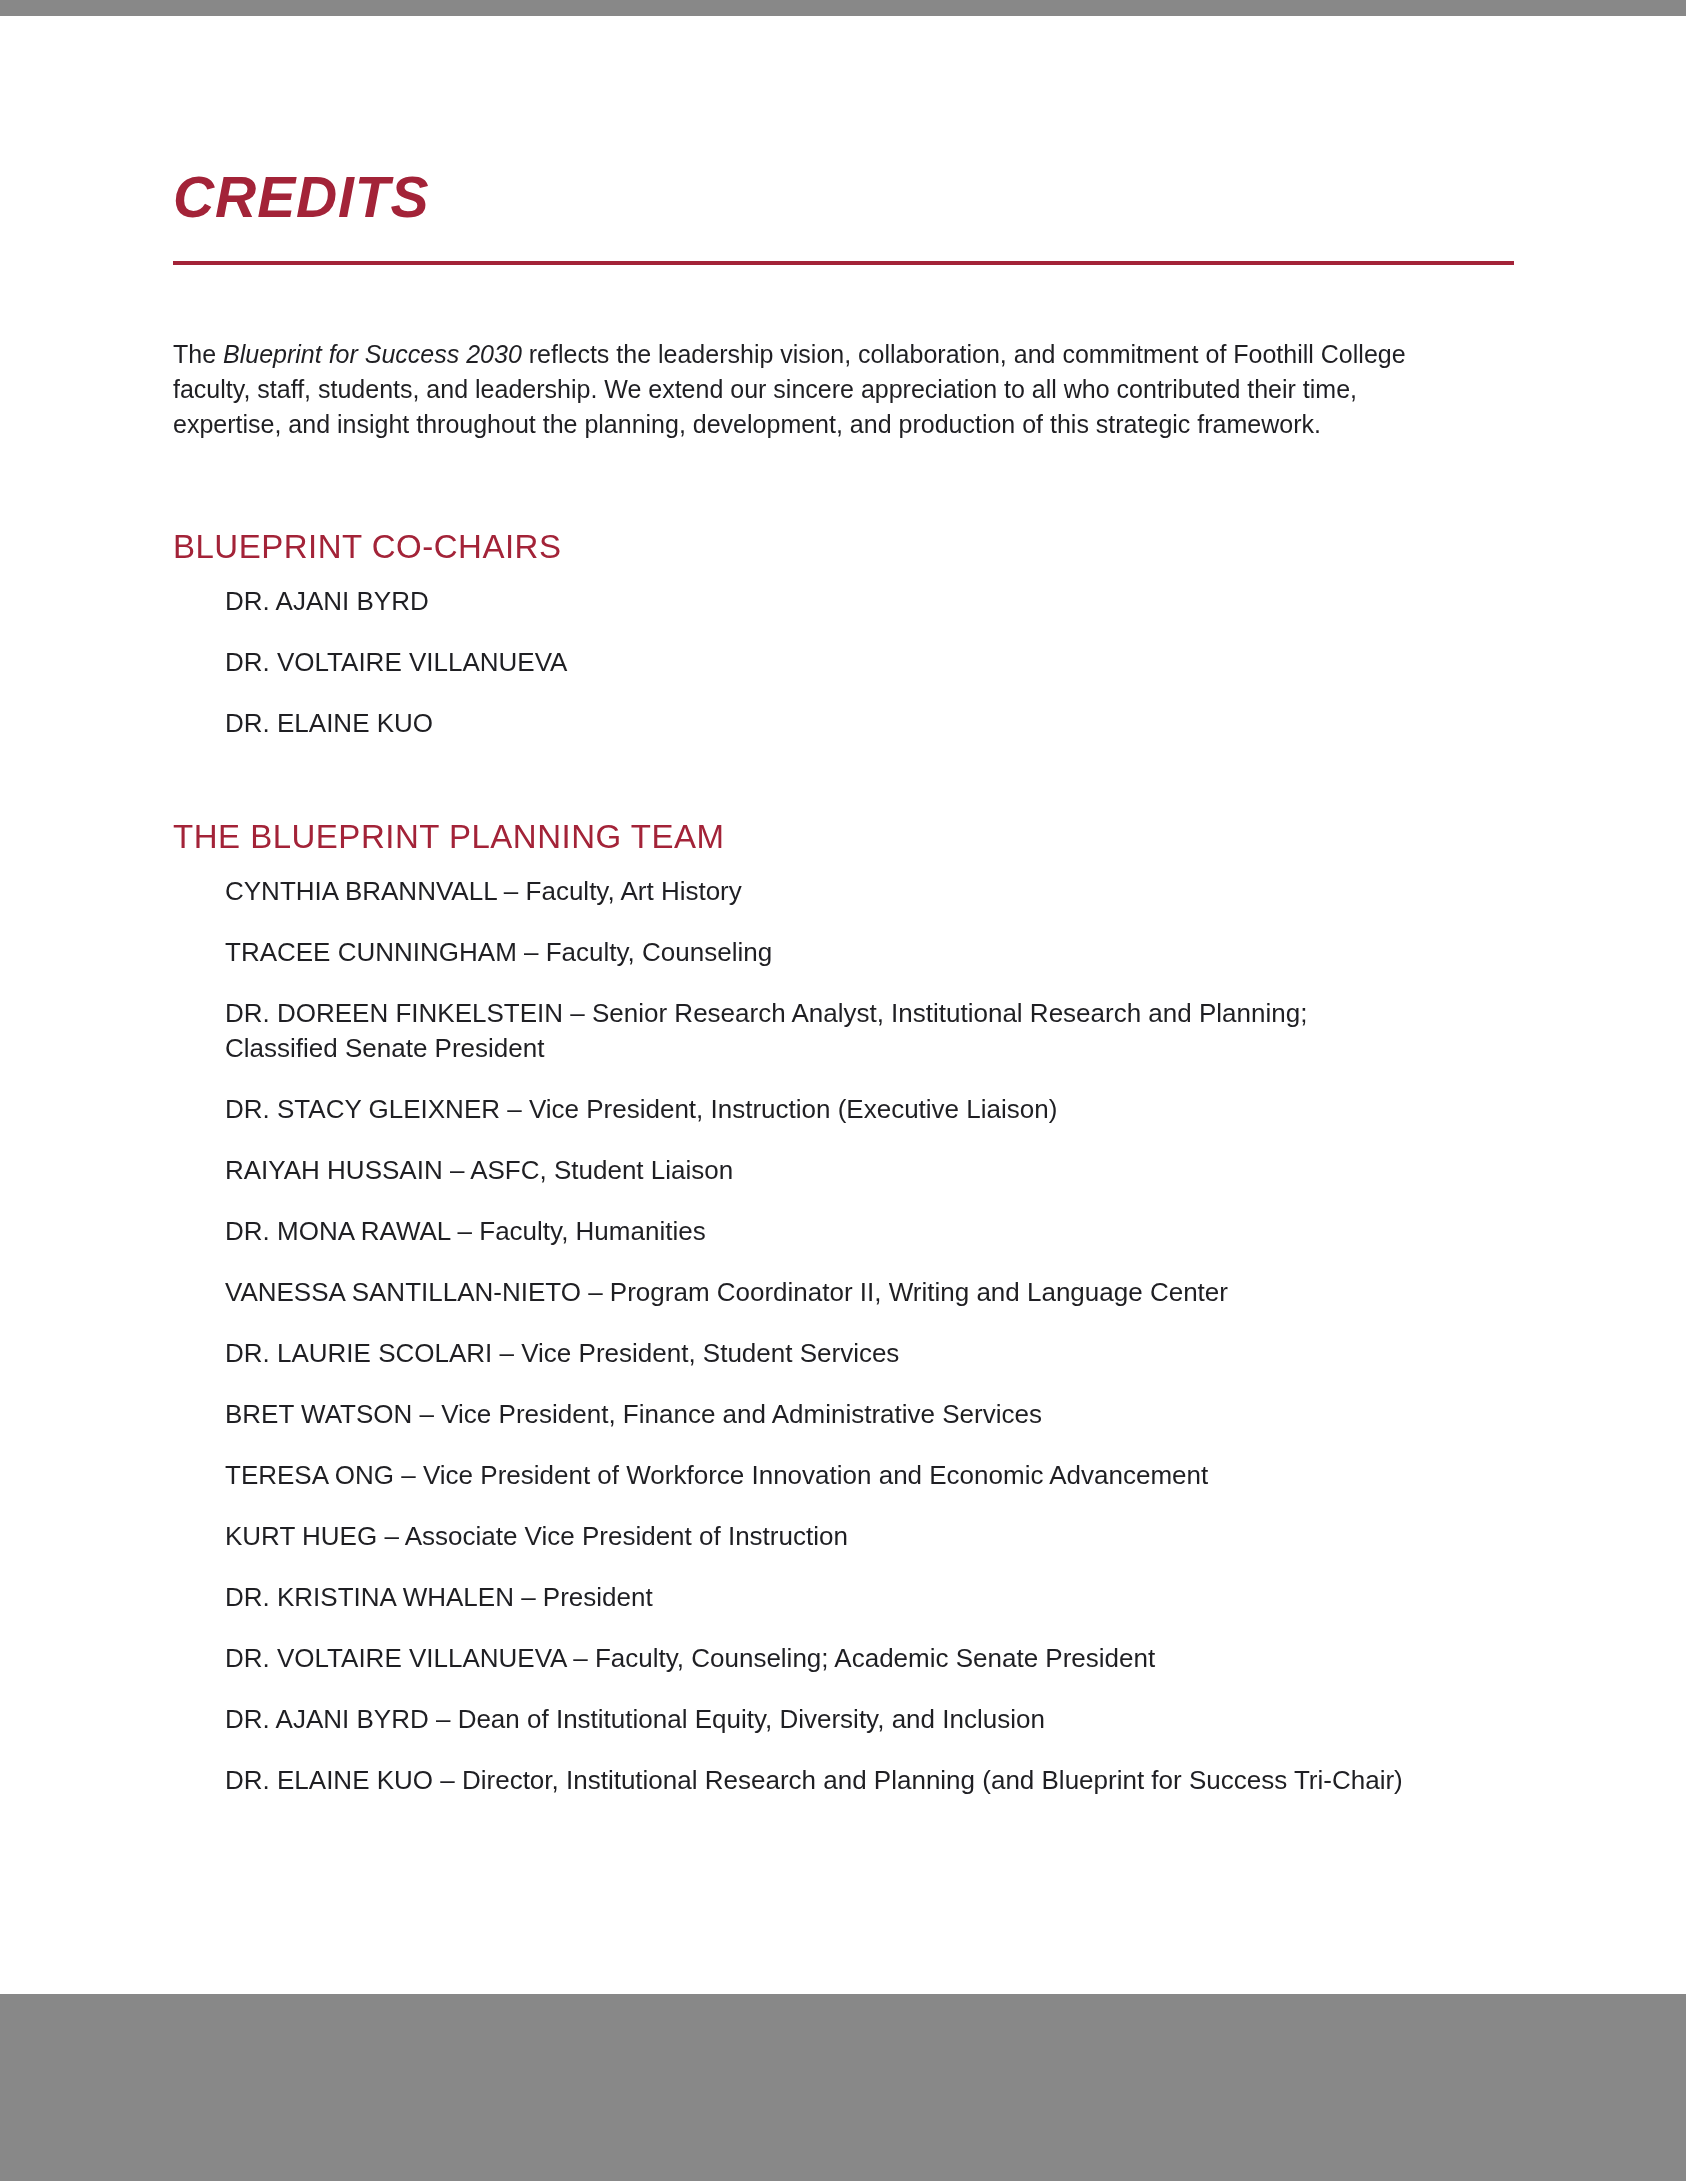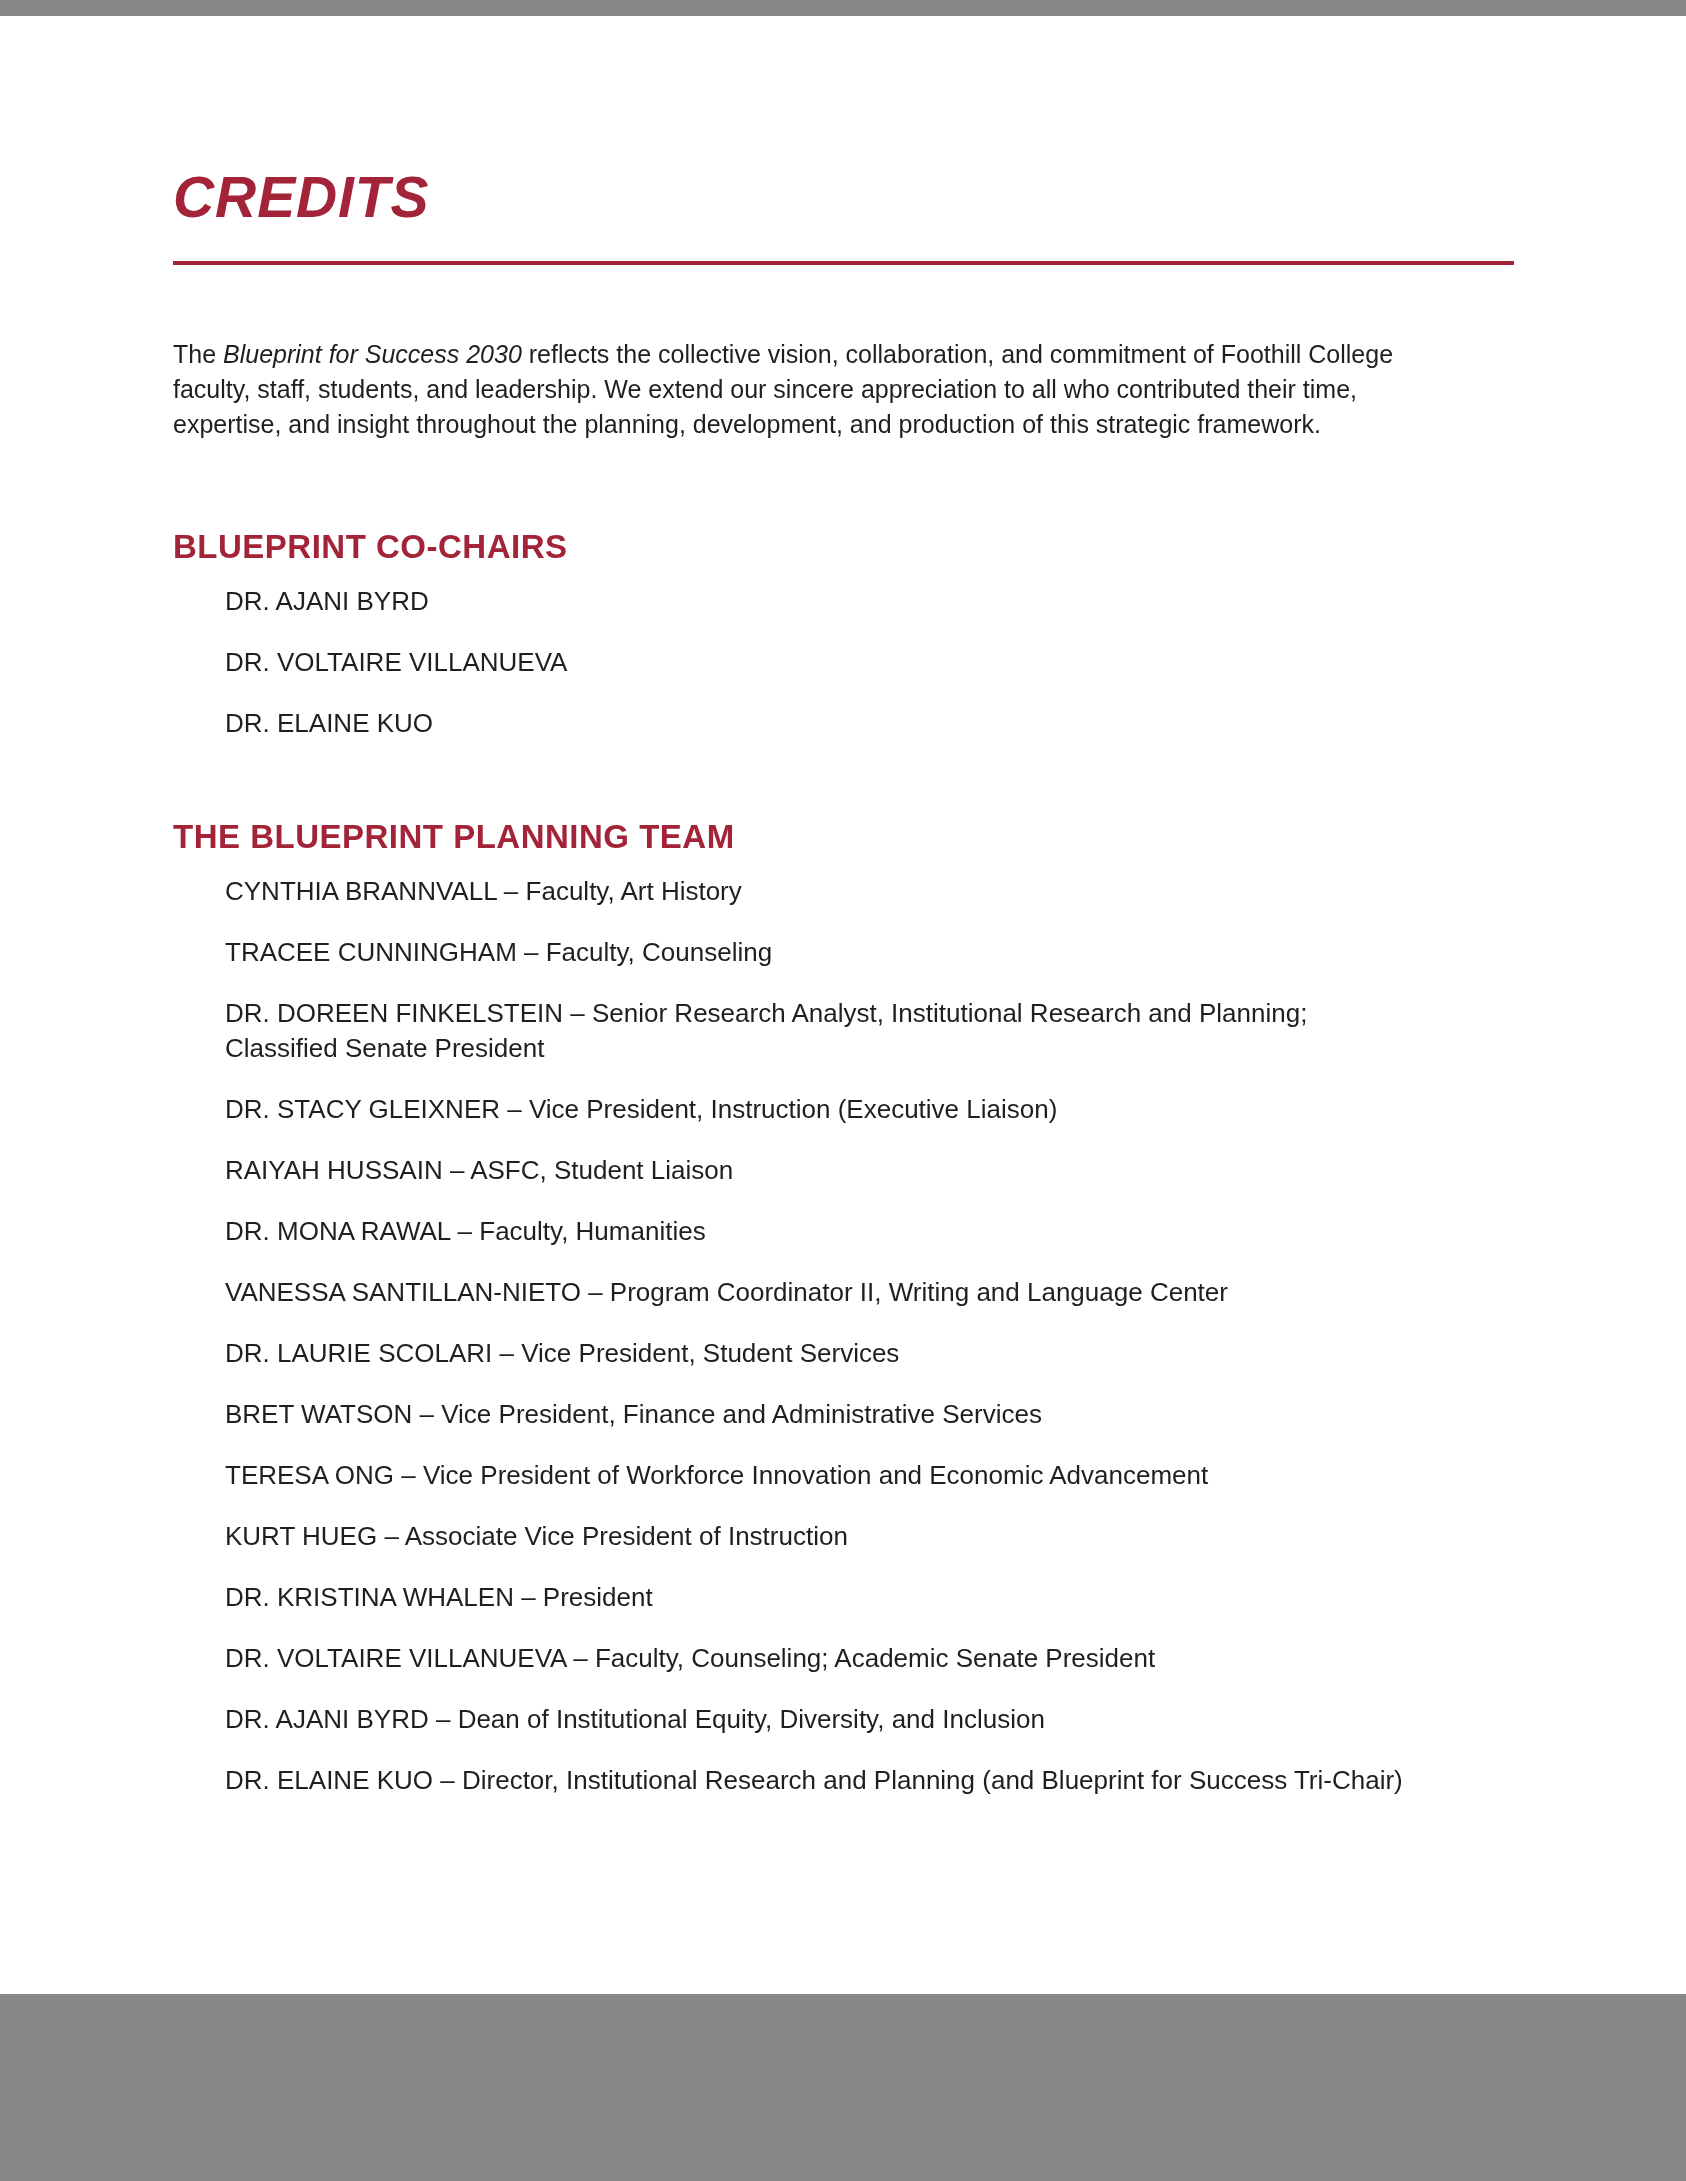--- a/index.html
+++ b/index.html
@@ -36,21 +36,21 @@
     font-size:25px;line-height:35px;
     white-space:nowrap;
   }
   .intro em{font-style:italic;}
   .section{
     position:absolute;left:173px;width:1433px;
   }
   .section-heading{
     margin:0 0 16.5px 0;
     font-size:33px;line-height:40px;
-    font-weight:bold;
+    font-weight:normal;
     color:var(--accent);
     letter-spacing:0.5px;
     white-space:nowrap;
   }
   .members{padding-left:52px;}
   .member{
     margin:0 0 26px 0;
     font-size:26px;line-height:35px;
     white-space:nowrap;
   }
@@ -71,21 +71,21 @@
   }
 </style>
 </head>
 <body>
 
 <div class="page">
 
   <h1 class="page-title">CREDITS</h1>
   <div class="title-rule"></div>
 
-  <p class="intro"><span>The </span><em>Blueprint for Success 2030</em><span> reflects the collective vision, collaboration, and commitment of Foothill College</span><br>
+  <p class="intro"><span>The </span><em>Blueprint for Success 2030</em><span> reflects the leadership vision, collaboration, and commitment of Foothill College</span><br>
   <span>faculty, staff, students, and leadership. We extend our sincere appreciation to all who contributed their time,</span><br>
   <span>expertise, and insight throughout the planning, development, and production of this strategic framework.</span></p>
 
   <section class="section" style="top:511px">
     <h2 class="section-heading">BLUEPRINT CO-CHAIRS</h2>
     <div class="members">
         <p class="member"><span>DR. AJANI BYRD</span></p>
         <p class="member"><span>DR. VOLTAIRE VILLANUEVA</span></p>
         <p class="member"><span>DR. ELAINE KUO</span></p>
       </div>

